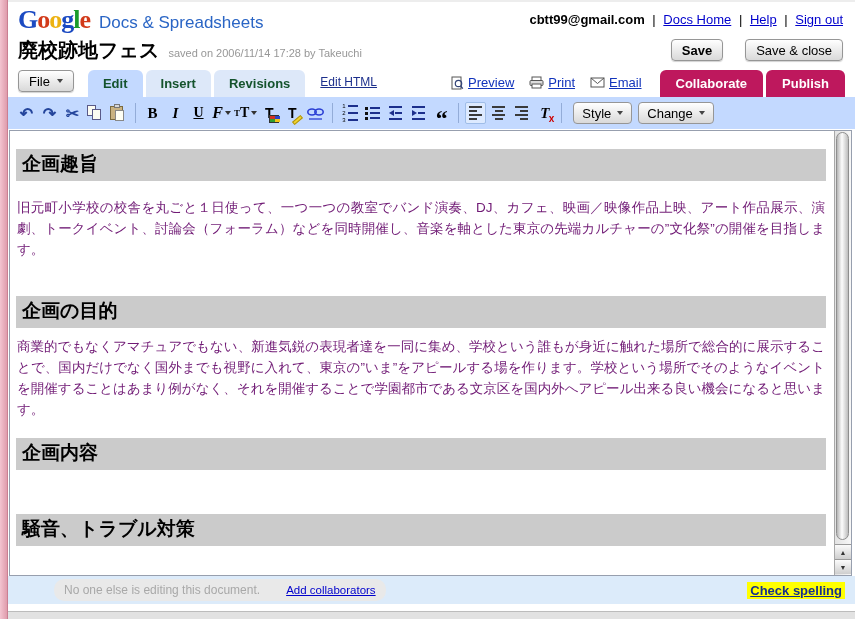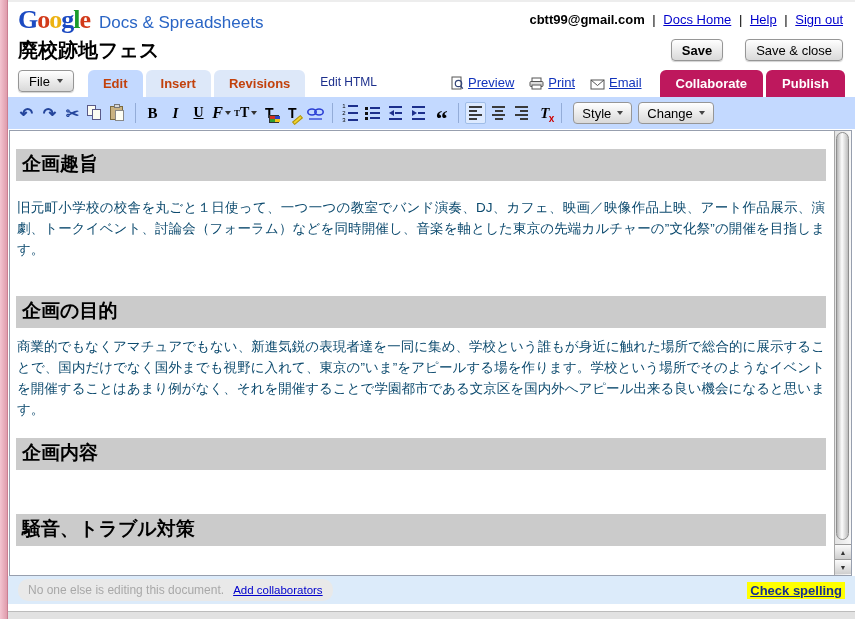--- a/index.html
+++ b/index.html
@@ -33,27 +33,27 @@
   .gbtn { font-size:13px; color:#000; background:linear-gradient(#ffffff,#d9d9d9);
     border:1px solid #969696; border-radius:4px; padding:2px 10px; height:22px;
     box-shadow:0 1px 1px rgba(0,0,0,.18); display:inline-flex; align-items:center; cursor:pointer; white-space:nowrap; }
   .gbtn.bold { font-weight:bold; }
 
   
   .tab-row { display:flex; align-items:flex-end; padding:0 10px 0 10px; height:30px; }
   .file-btn { align-self:center; margin:0 14px 2px 0; gap:7px; }
   .drop-arrow { width:0; height:0; border-left:3.5px solid transparent; border-right:3.5px solid transparent;
     border-top:4.5px solid #444; display:inline-block; }
-  .tab { font-size:13px; font-weight:bold; color:#c2410c; padding:6px 15px 6px; border-radius:6px 6px 0 0;
+  .tab { font-size:13px; font-weight:bold; color:#14532d; padding:6px 15px 6px; border-radius:6px 6px 0 0;
     margin-right:3px; cursor:pointer; }
   .tab.active { background:#c3d9ff; }
   .tab.inactive { background:#dde8f9; }
-  .edit-html { font-size:12px; color:#1c2f8c; margin:0 0 8px 12px; cursor:pointer; }
+  .edit-html { font-size:12px; color:#1c2f8c; text-decoration:underline; margin:0 0 8px 12px; cursor:pointer; }
   .tab-actions { margin-left:auto; display:flex; align-items:flex-end; }
-  .action-link { display:flex; align-items:flex-end; gap:4px; font-size:13px; color:#1133bb;
+  .action-link { display:flex; align-items:center; gap:4px; font-size:13px; color:#1133bb;
     margin-right:15px; padding-bottom:7px; cursor:pointer; }
   .action-link .txt { text-decoration:underline; }
   .right-tab { font-size:13px; font-weight:bold; color:#fff; background:#be185d;
     padding:6px 16px 6px; border-radius:6px 6px 0 0; margin-left:3px; cursor:pointer; }
 
   
   .toolbar { background:#c3d9ff; height:32px; display:flex; align-items:center; padding:0 7px; flex-shrink:0; }
   .ticon { min-width:21px; height:22px; display:inline-flex; align-items:center; justify-content:center;
     position:relative; margin:0 1px; cursor:pointer; font-size:14px; color:#000; }
   .navy { color:#24459c; font-weight:bold; font-size:16px; }
@@ -97,35 +97,35 @@
   .al-left span { align-self:flex-start; } .al-center span { align-self:center; } .al-right span { align-self:flex-end; }
   .sel { background:#ddeaff; border:1px solid #9fbde8; border-radius:2px; }
   .rfT { font-family:"Liberation Serif",serif; font-style:italic; font-weight:bold; font-size:15px; }
   .rfX { position:absolute; right:1px; bottom:0; color:#cc0000; font-size:10px; font-weight:bold; line-height:10px; }
   .tb-btn { height:22px; padding:2px 8px; margin-left:6px; gap:6px; box-shadow:none; }
 
   
   .editor-frame { margin:1px 3px 0 1px; height:446px; border:1px solid #979fae; display:flex; background:#fff; position:relative; }
   .doc-content { flex:1; overflow:hidden; padding:0 6px 0 6px; cursor:text; }
   .doc-heading { background:#cbcbcb; font-size:19px; font-weight:bold; color:#000; padding:2px 6px 4px; margin-right:2px; }
-  .doc-para { font-size:13.5px; line-height:21px; color:#0c4a6e; text-align:justify; margin:0 3px 0 1px; }
+  .doc-para { font-size:13.5px; line-height:21px; color:#701a75; text-align:justify; margin:0 3px 0 1px; }
   .mt-h0{margin-top:18px;} .mt-p0{margin-top:16px;}
   .mt-h1{margin-top:36px;} .mt-p1{margin-top:8px;}
   .mt-h2{margin-top:18px;} .mt-h3{margin-top:44px;}
 
   .scroll-col { width:17px; border-left:1px solid #a8a8a8; background:linear-gradient(to right,#e3e3e3,#f7f7f7); position:relative; }
   .sb-thumb { position:absolute; left:1px; top:1px; width:13px; height:408px; border-radius:7px;
     background:linear-gradient(to right,#b5b5b5,#fdfdfd 45%,#bdbdbd); border:1px solid #8f8f8f; cursor:pointer; }
   .sb-btns { position:absolute; bottom:1px; left:0; width:100%; }
   .sb-btn { height:15px; display:flex; align-items:center; justify-content:center; font-size:7px; color:#333;
     background:linear-gradient(#fbfbfb,#cecece); border-top:1px solid #9a9a9a; cursor:pointer; }
 
   
   .footer { height:28px; background:#dcebfa; display:flex; align-items:center; padding:0 10px; flex-shrink:0; }
-  .status-box { background:#e9e9e9; border-radius:10px; padding:4px 10px; display:flex; align-items:center; gap:9px; }
+  .status-box { background:#e9e9e9; border-radius:10px; padding:4px 10px; display:flex; align-items:center; gap:26px;margin-left:36px; }
   .status-text { font-size:12px; color:#a8a8a8; }
   .add-collab { font-size:11.5px; color:#0000cc; text-decoration:underline; cursor:pointer; }
   .check-spell { margin-left:auto; background:#ffff00; color:#16308c; font-weight:bold; font-size:13px;
     text-decoration:underline; padding:1px 3px; cursor:pointer; }
 </style>
 </head>
 <body>
 
 <div class="pink-strip"></div>
 <div class="bottom-strip"></div>
@@ -143,20 +143,21 @@
       <span class="hlink">Docs Home</span>
       <span class="sep">|</span>
       <span class="hlink">Help</span>
       <span class="sep">|</span>
       <span class="hlink">Sign out</span>
     </div>
   </div>
 
   <div class="title-row">
     <span class="doc-title">廃校跡地フェス</span>
+    <span class="saved-info">saved on 2006/11/14 17:28 by Takeuchi</span>
     <div class="title-buttons">
       <button class="gbtn bold">Save</button>
       <button class="gbtn">Save &amp; close</button>
     </div>
   </div>
 
   <div class="tab-row">
     <button class="gbtn file-btn">
       <span>File</span>
       <span class="drop-arrow"></span>

